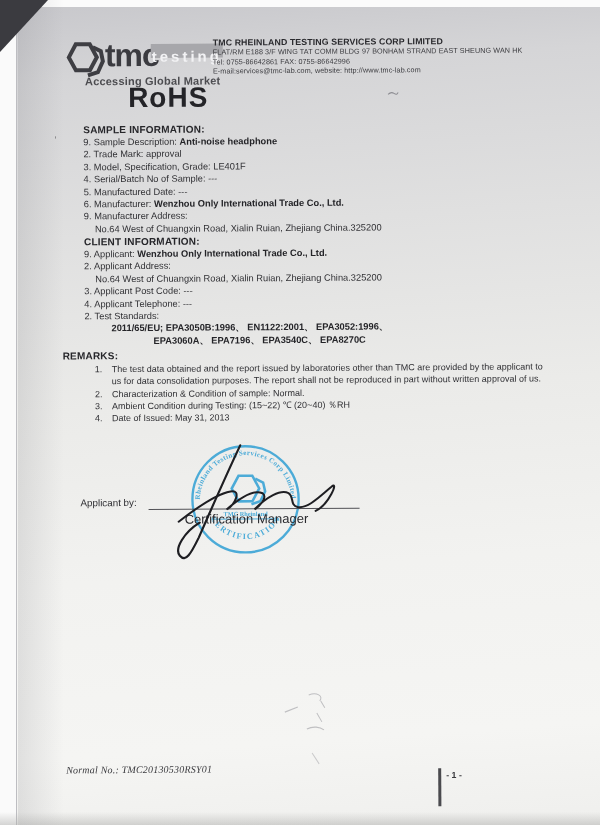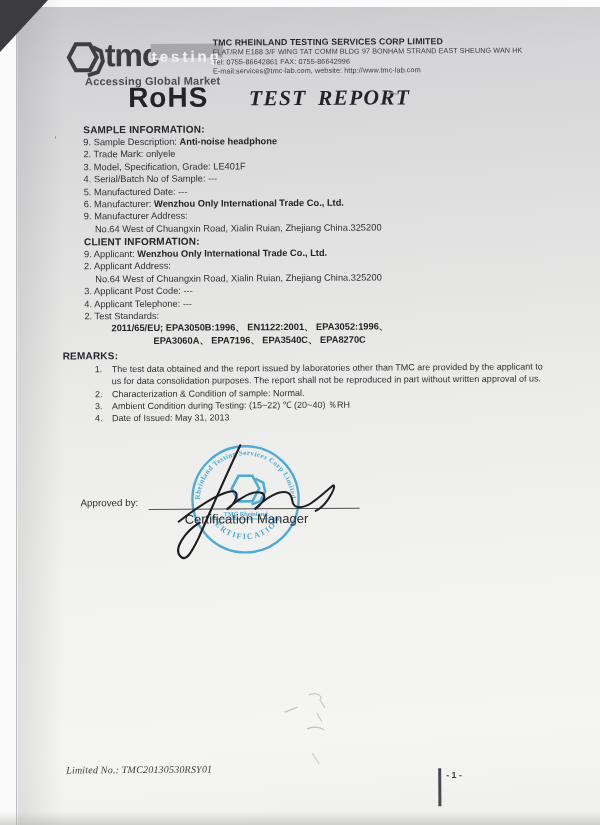--- a/index.html
+++ b/index.html
@@ -90,30 +90,29 @@
     </div>
 
     <div class="company">
       <div class="nm">TMC RHEINLAND TESTING SERVICES CORP LIMITED</div>
       <div class="ad">FLAT/RM E188 3/F WING TAT COMM BLDG 97 BONHAM STRAND EAST SHEUNG WAN HK</div>
       <div class="ad">Tel: 0755-86642861 FAX: 0755-86642996</div>
       <div class="ad">E-mail:services@tmc-lab.com, website: http://www.tmc-lab.com</div>
     </div>
 
     <div class="rohs">RoHS</div>
-    <div class="treport">TEST REPORT</div>
     <svg class="tilde-mark" viewBox="0 0 12 10">
       <path d="M1,6 Q4,3 7,5 T11,4" fill="none" stroke="#8d8d92" stroke-width="1"></path>
     </svg>
 
     <div class="sample">
       <div class="sec-h">SAMPLE INFORMATION:</div>
       <div class="lines">
         <div class="ln"><span>9. Sample Description: </span><span class="b">Anti-noise headphone</span></div>
-        <div class="ln"><span>2. Trade Mark: </span><span>onlyele</span></div>
+        <div class="ln"><span>2. Trade Mark: </span><span>approval</span></div>
         <div class="ln"><span>3. Model, Specification, Grade: </span><span>LE401F</span></div>
         <div class="ln"><span>4. Serial/Batch No of Sample: </span><span>---</span></div>
         <div class="ln"><span>5. Manufactured Date: </span><span>---</span></div>
         <div class="ln"><span>6. Manufacturer: </span><span class="b">Wenzhou Only International Trade Co., Ltd.</span></div>
         <div class="ln"><span>9. Manufacturer Address:</span></div>
         <div class="ln indent"><span>No.64 West of Chuangxin Road, Xialin Ruian, Zhejiang China.325200</span></div>
       </div>
     </div>
 
     <div class="client">
@@ -145,21 +144,21 @@
             <span class="r-num">3.</span>
             <span class="r-txt">Ambient Condition during Testing: (15~22) ℃ (20~40) ％RH</span>
           </div>
         <div class="r-item">
             <span class="r-num">4.</span>
             <span class="r-txt">Date of Issued: May 31, 2013</span>
           </div>
       </div>
     </div>
 
-    <div class="approved-label">Approved by:</div>
+    <div class="approved-label">Applicant by:</div>
     <div class="sign-line"></div>
     <div class="role-label">Certification Manager</div>
 
     <svg class="stamp" viewBox="0 0 120 120">
       <circle cx="60" cy="60" r="54" fill="none" stroke="#2f9fd4" stroke-width="2.4"></circle>
       <defs>
         <path id="arcT" d="M 15.5,75 A 46.5,46.5 0 1 1 104.5,75" fill="none"></path>
         <path id="arcB" d="M 22,74 A 40.5,40.5 0 0 0 98,74" fill="none"></path>
       </defs>
       <text font-size="7.2" font-weight="bold" fill="#2f9fd4" letter-spacing="0.4" font-family="Liberation Serif,serif">
@@ -184,18 +183,18 @@
     <svg class="pencil" viewBox="0 0 90 80">
       <path d="M 8,27 l 13,-5" fill="none" stroke="#94949a" stroke-width="1.2"></path>
       <path d="M 32,10 c 8,-3 15,1 11,6" fill="none" stroke="#94949a" stroke-width="1"></path>
       <path d="M 40,28 l 5,9 m -1,-21 l 4,7" fill="none" stroke="#94949a" stroke-width="1"></path>
       <path d="M 30,44 c 6,-3 13,-2 17,1" fill="none" stroke="#94949a" stroke-width="1.2"></path>
       <path d="M 35,68 l 7,11" fill="none" stroke="#a6a6aa" stroke-width="1"></path>
     </svg>
 
     <div class="speck">,</div>
 
-    <div class="report-no">Limited No.: TMC20130530RSY01</div>
+    <div class="report-no">Normal No.: TMC20130530RSY01</div>
     <div class="page-rule"></div>
     <div class="page-no">- 1 -</div>
 
   </div>
 </div>
 
 </body></html>

